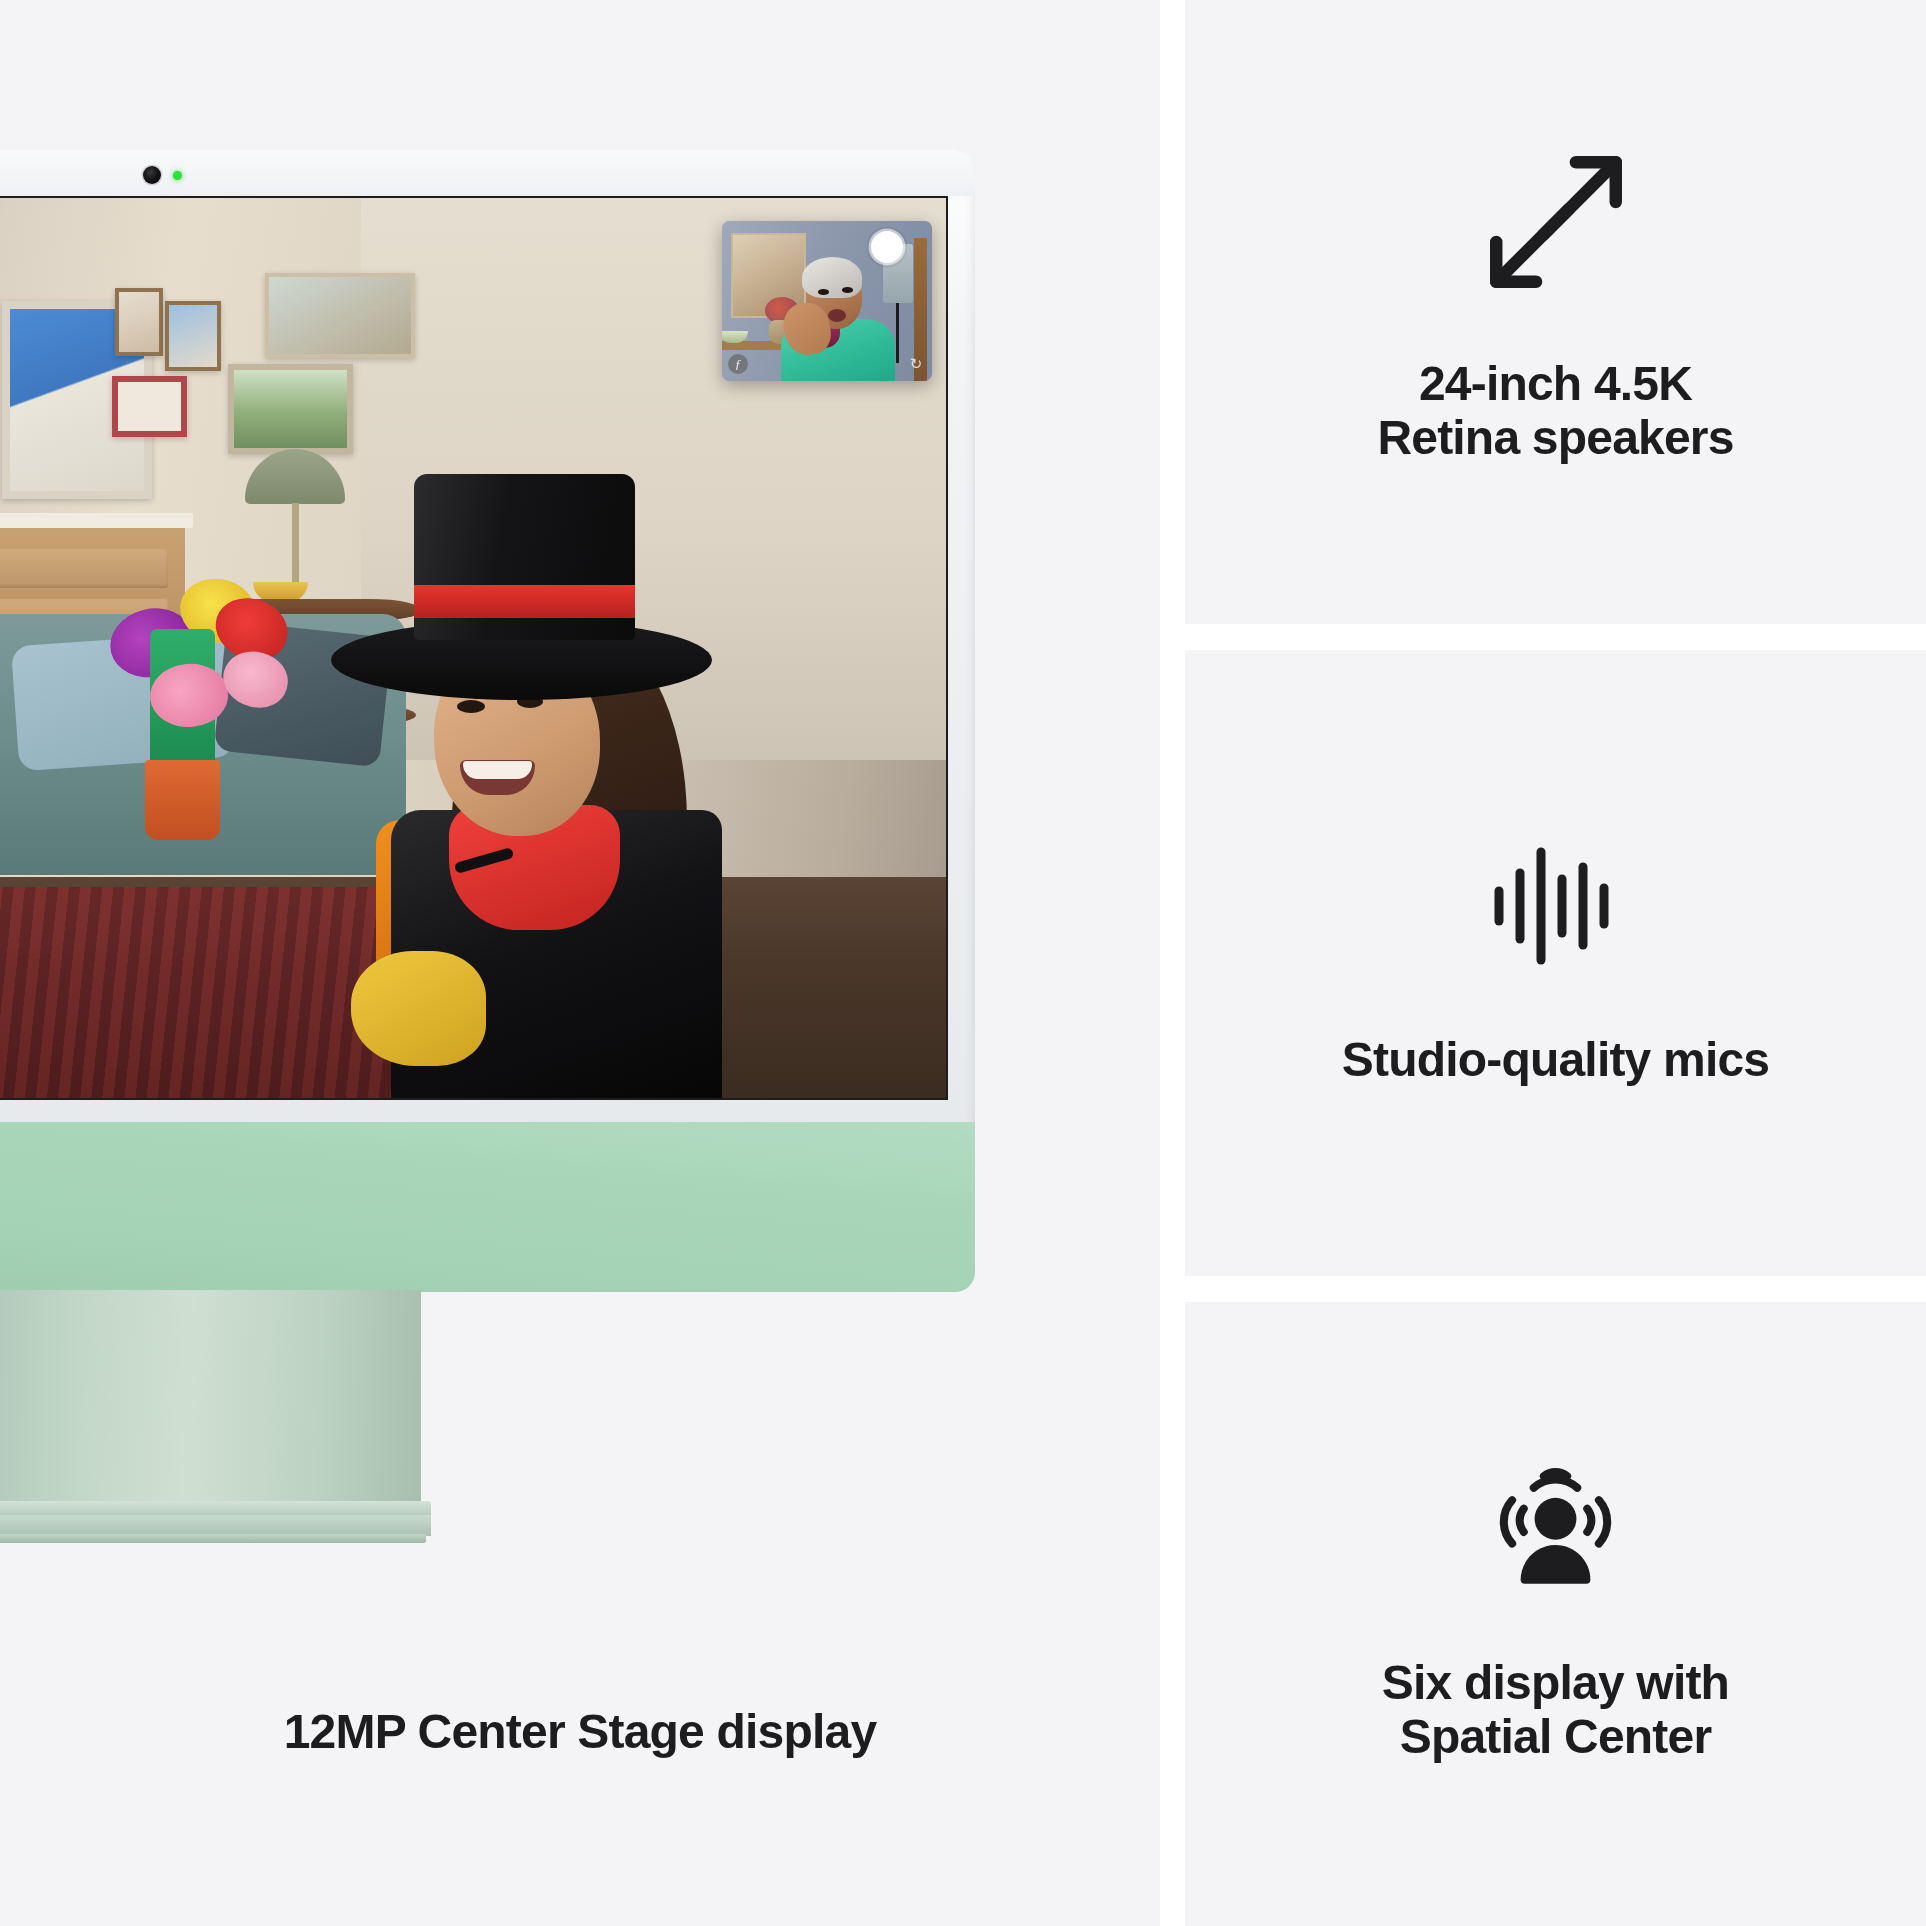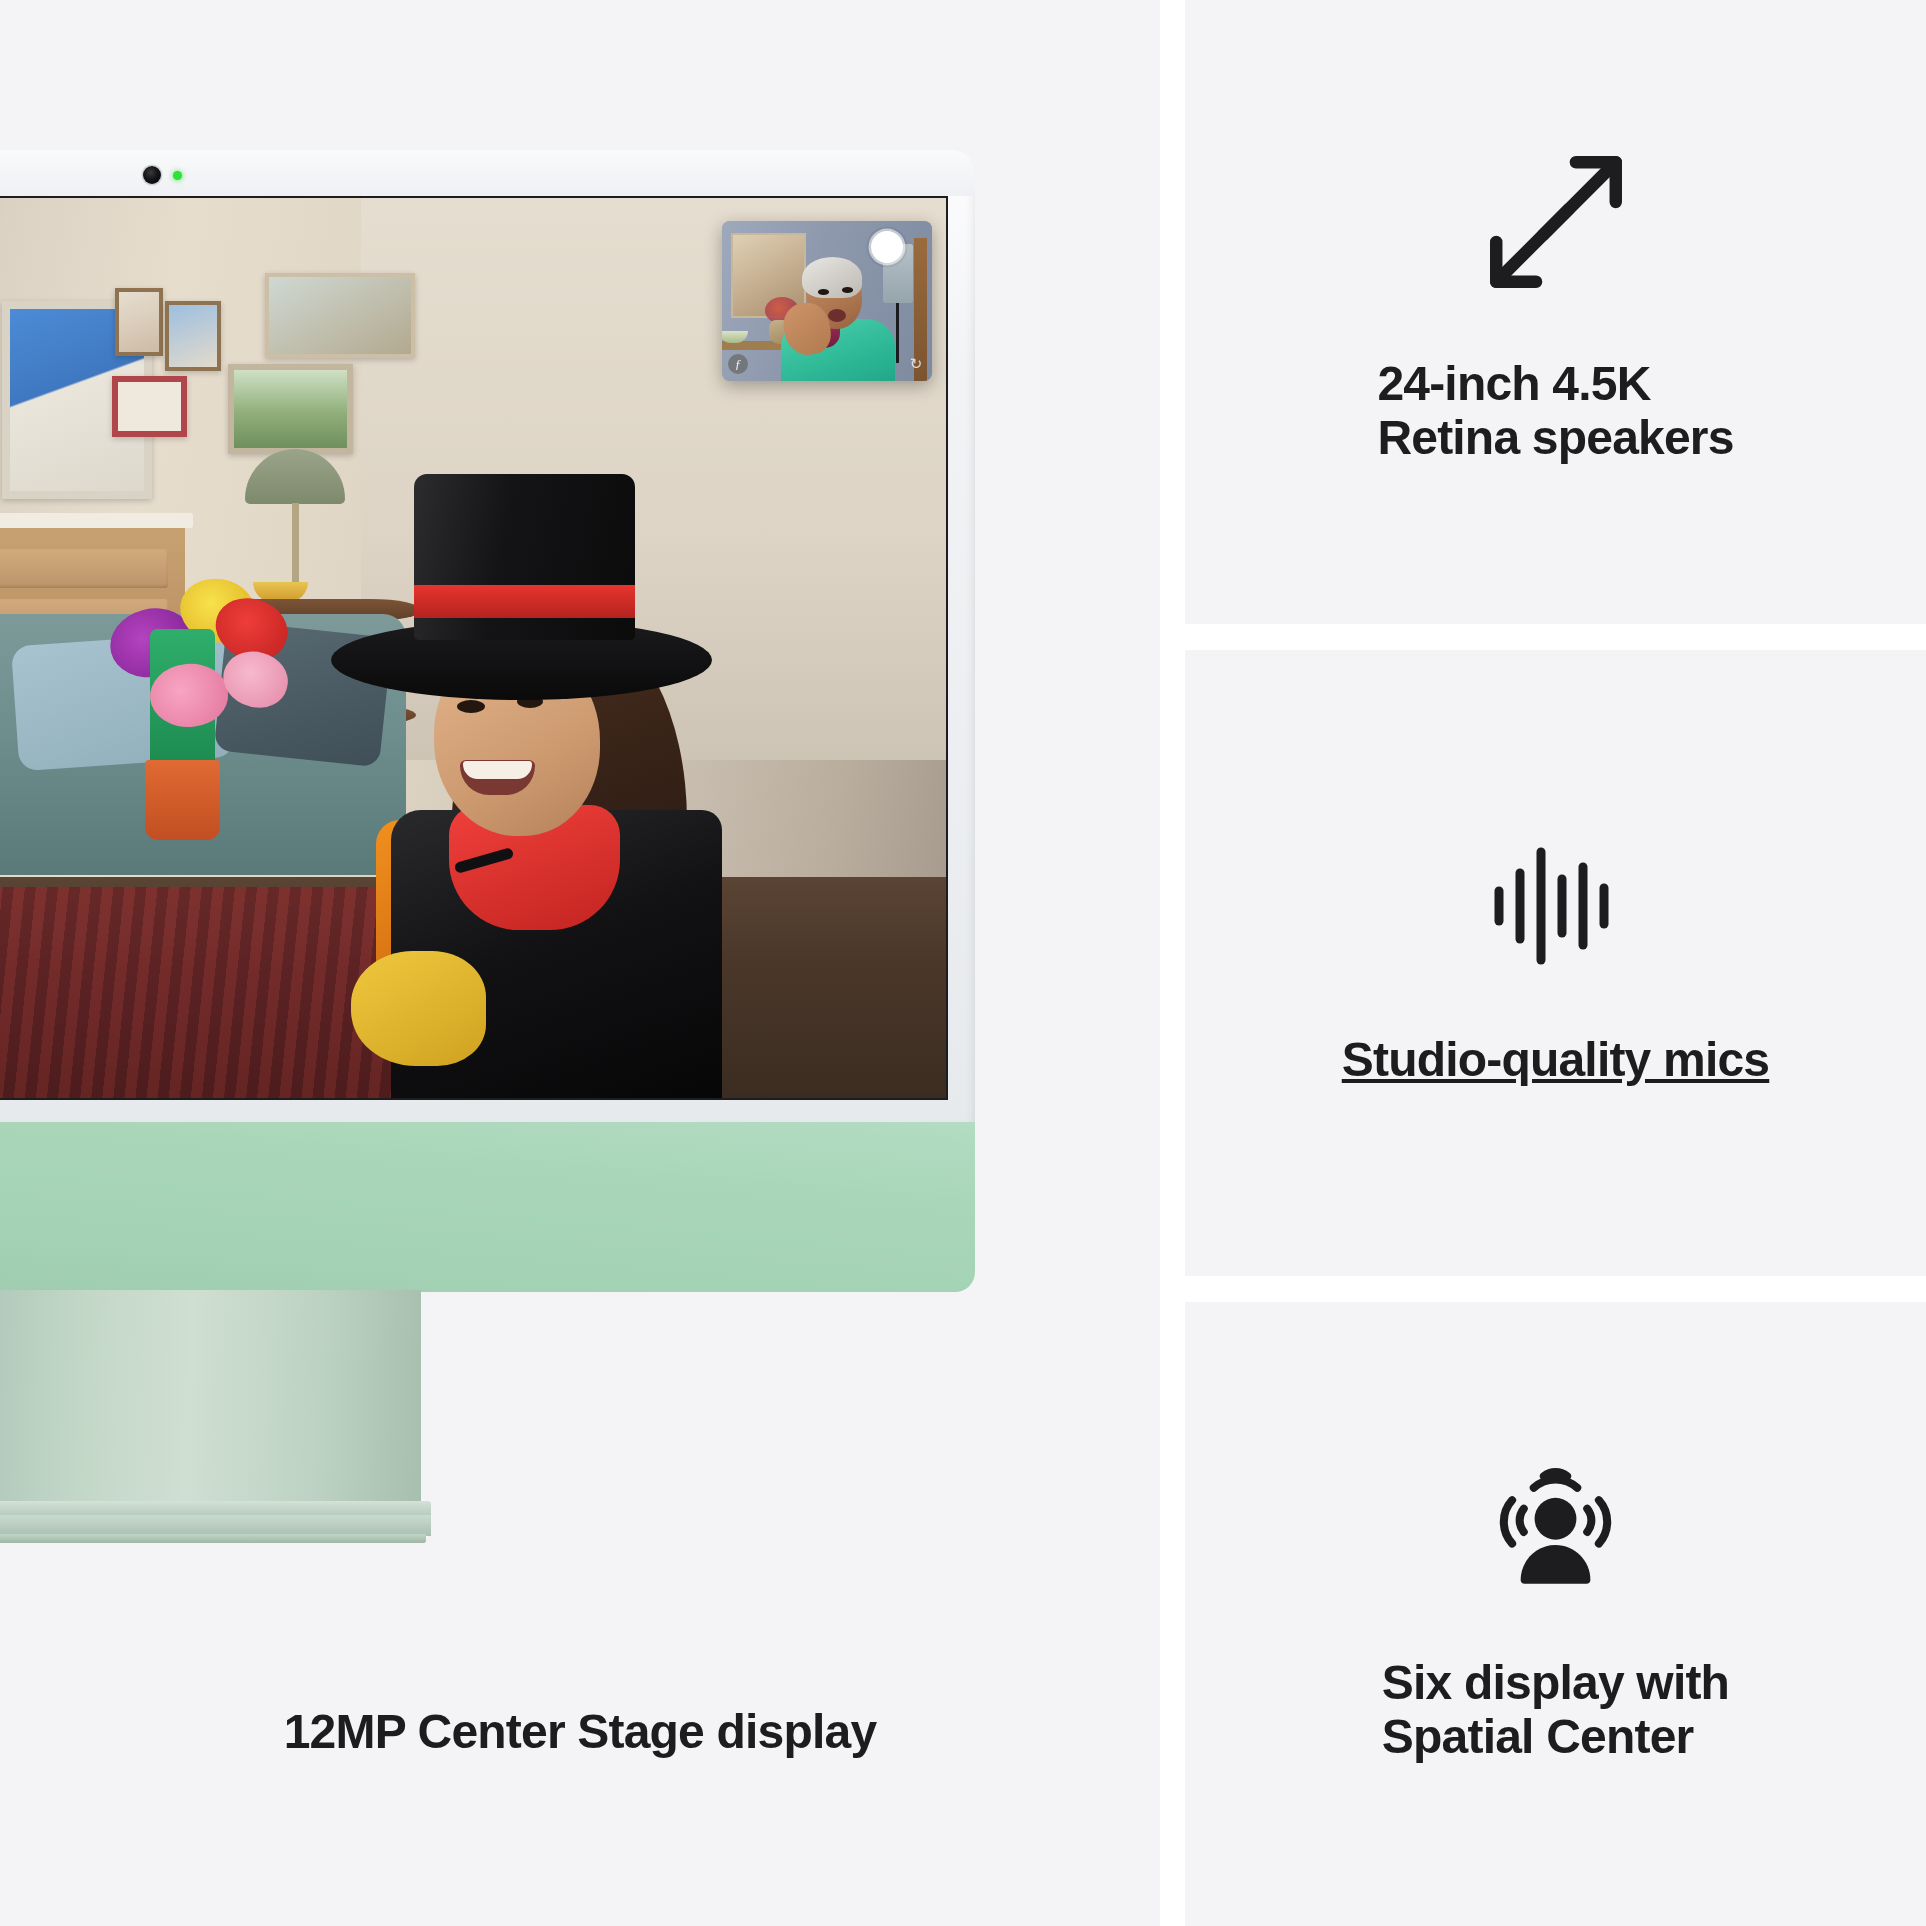--- a/index.html
+++ b/index.html
@@ -293,28 +293,28 @@
   .imac-stand-foot {
     position:absolute; left:226px; top:1384px; width:431px; height:9px;
     background:linear-gradient(180deg,#c2d5c8,#9fb7a6); border-radius:0 0 2.5px 2.5px;
   }
 
   
   .feature { position:absolute; left:0; top:0; width:100%; height:100%;
              display:flex; flex-direction:column; align-items:center; justify-content:center; }
   .feature-icon { display:flex; align-items:center; justify-content:center; }
   .feature-label {
-    margin-top:52px; color:#1d1d1f;
+    margin-top:52px; text-align:center; color:#1d1d1f;
     font-size:48px; line-height:1.12; font-weight:700; letter-spacing:-0.8px;
     max-width:592px;
   }
   #panel-display  .feature-icon { margin-top:-20px; }
   #panel-mics     .feature-icon { margin-top:-9px; }
   #panel-speakers .feature-icon { margin-top:-15px; }
-  #panel-mics .feature-label { margin-top:52px;text-decoration:underline; }
+  #panel-mics .feature-label { margin-top:52px; }
 
   
   .camera-caption {
     position:absolute; left:0; top:1704px; width:1160px;
     text-align:center; color:#1d1d1f;
     font-size:48px; font-weight:700; letter-spacing:-0.8px;
   }
 </style>
 </head>
 <body>

